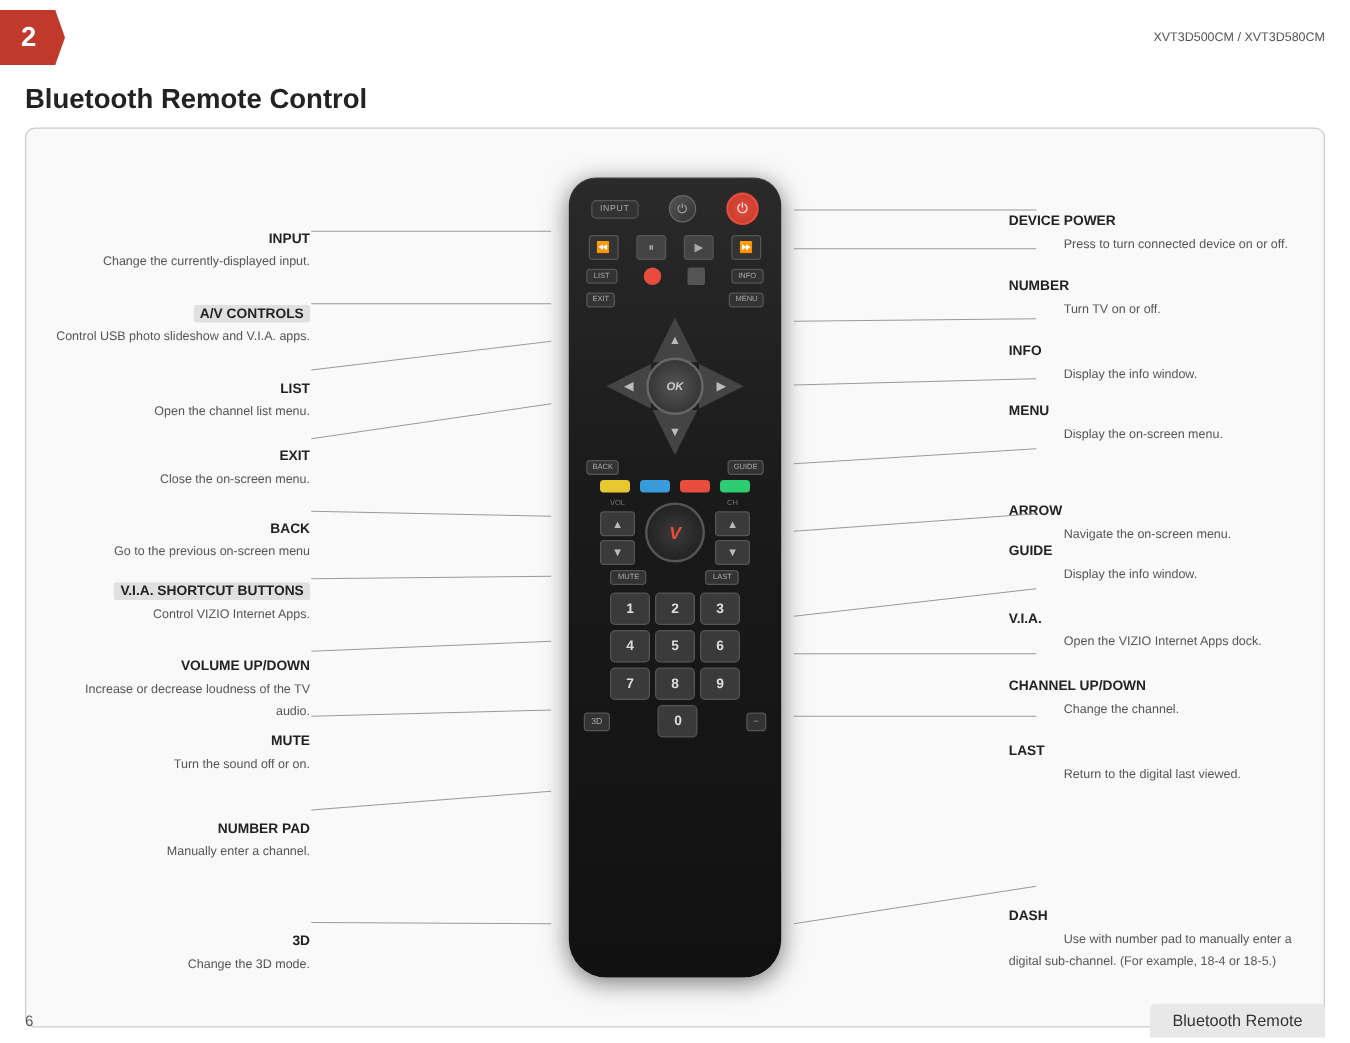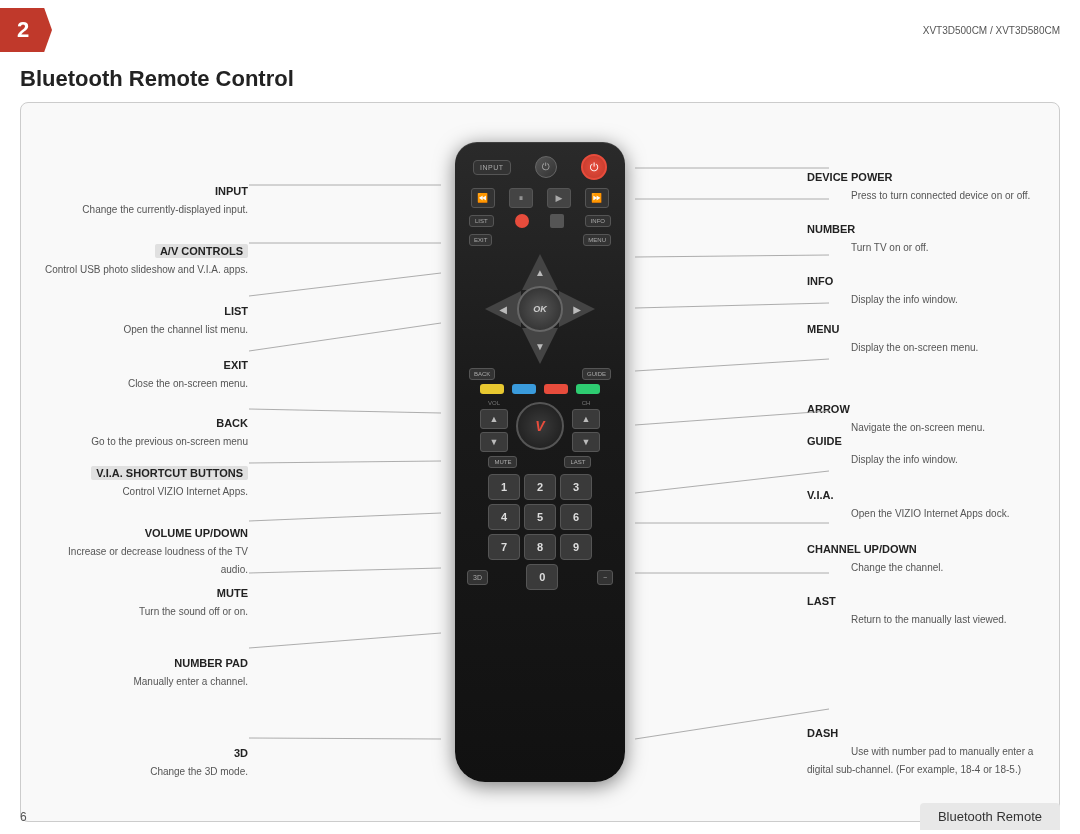--- a/index.html
+++ b/index.html
@@ -597,21 +597,21 @@
       <span class="rbl-desc">Open the VIZIO Internet Apps dock.</span>
     </div>
 
     <div class="rbl" style="top:406px; left:0;">
       <span class="rbl-title">CHANNEL UP/DOWN</span><br>
       <span class="rbl-desc">Change the channel.</span>
     </div>
 
     <div class="rbl" style="top:458px; left:0;">
       <span class="rbl-title">LAST</span><br>
-      <span class="rbl-desc">Return to the manually last viewed.</span>
+      <span class="rbl-desc">Return to the digital last viewed.</span>
     </div>
 
     <div class="rbl" style="top:590px; left:0;">
       <span class="rbl-title">DASH</span><br>
       <span class="rbl-desc">Use with number pad to manually enter a digital sub-channel. (For example, 18-4 or 18-5.)</span>
     </div>
   </div>
 
   <div class="remote-container">
     <div class="remote-body">

